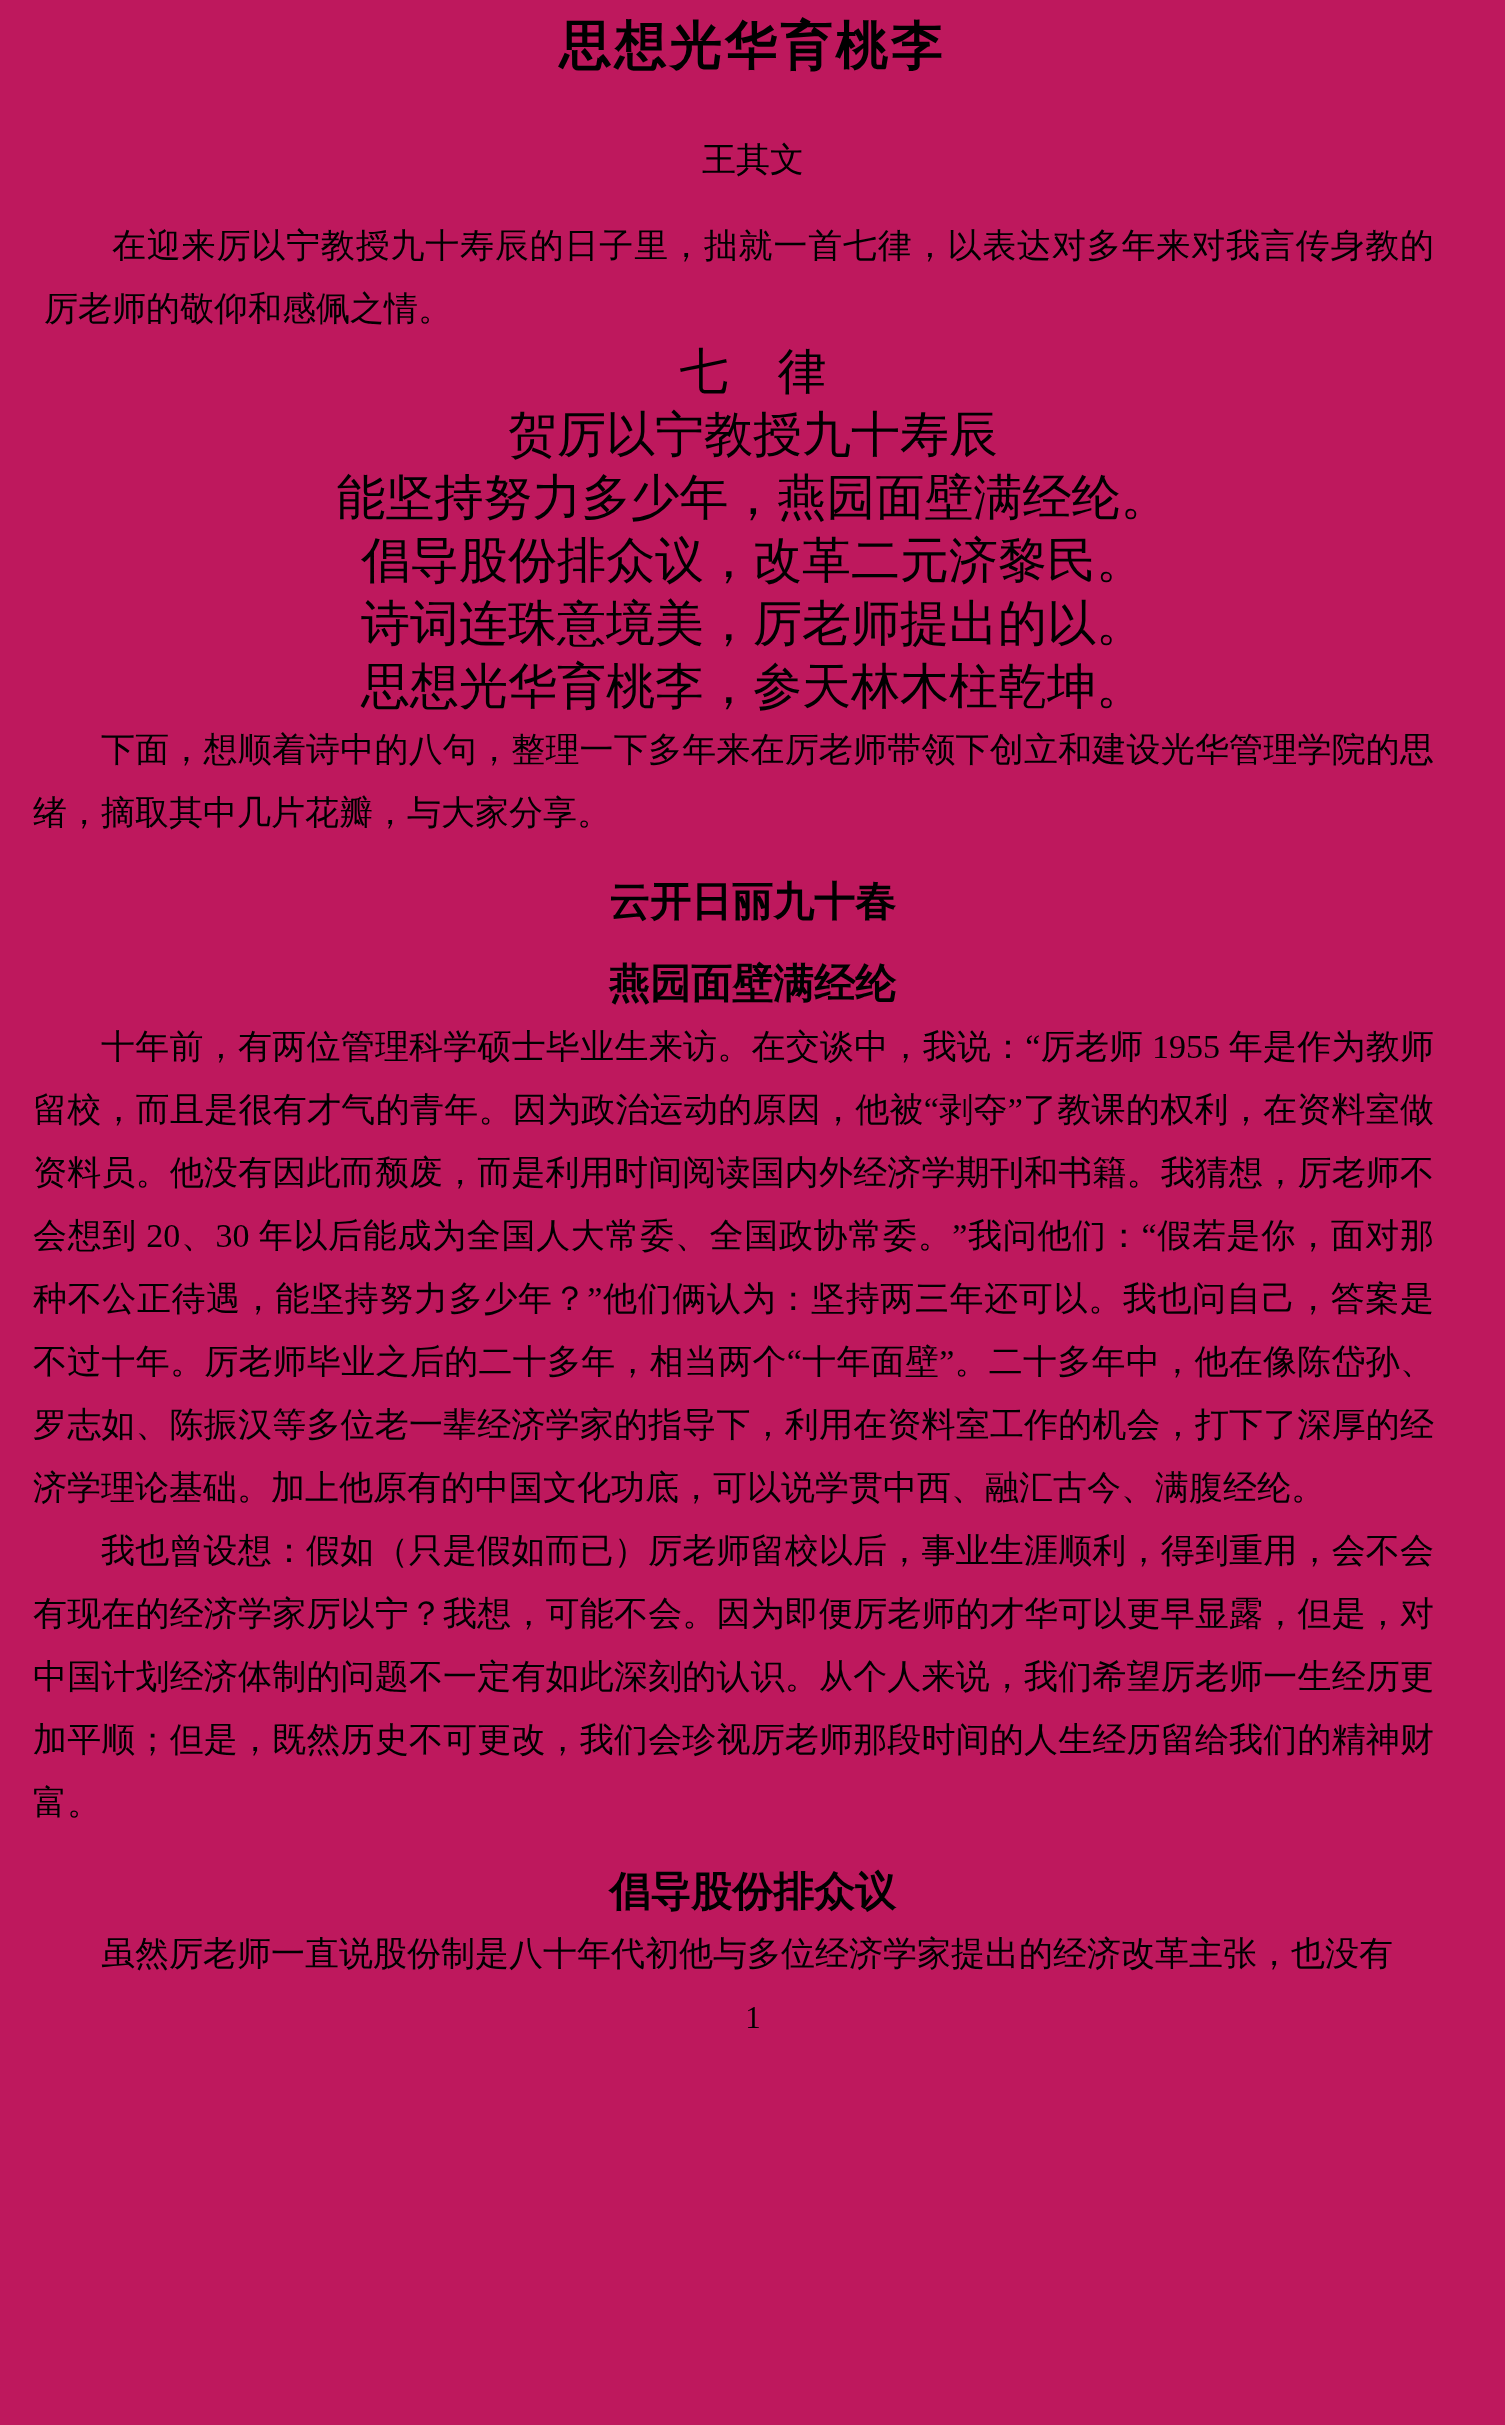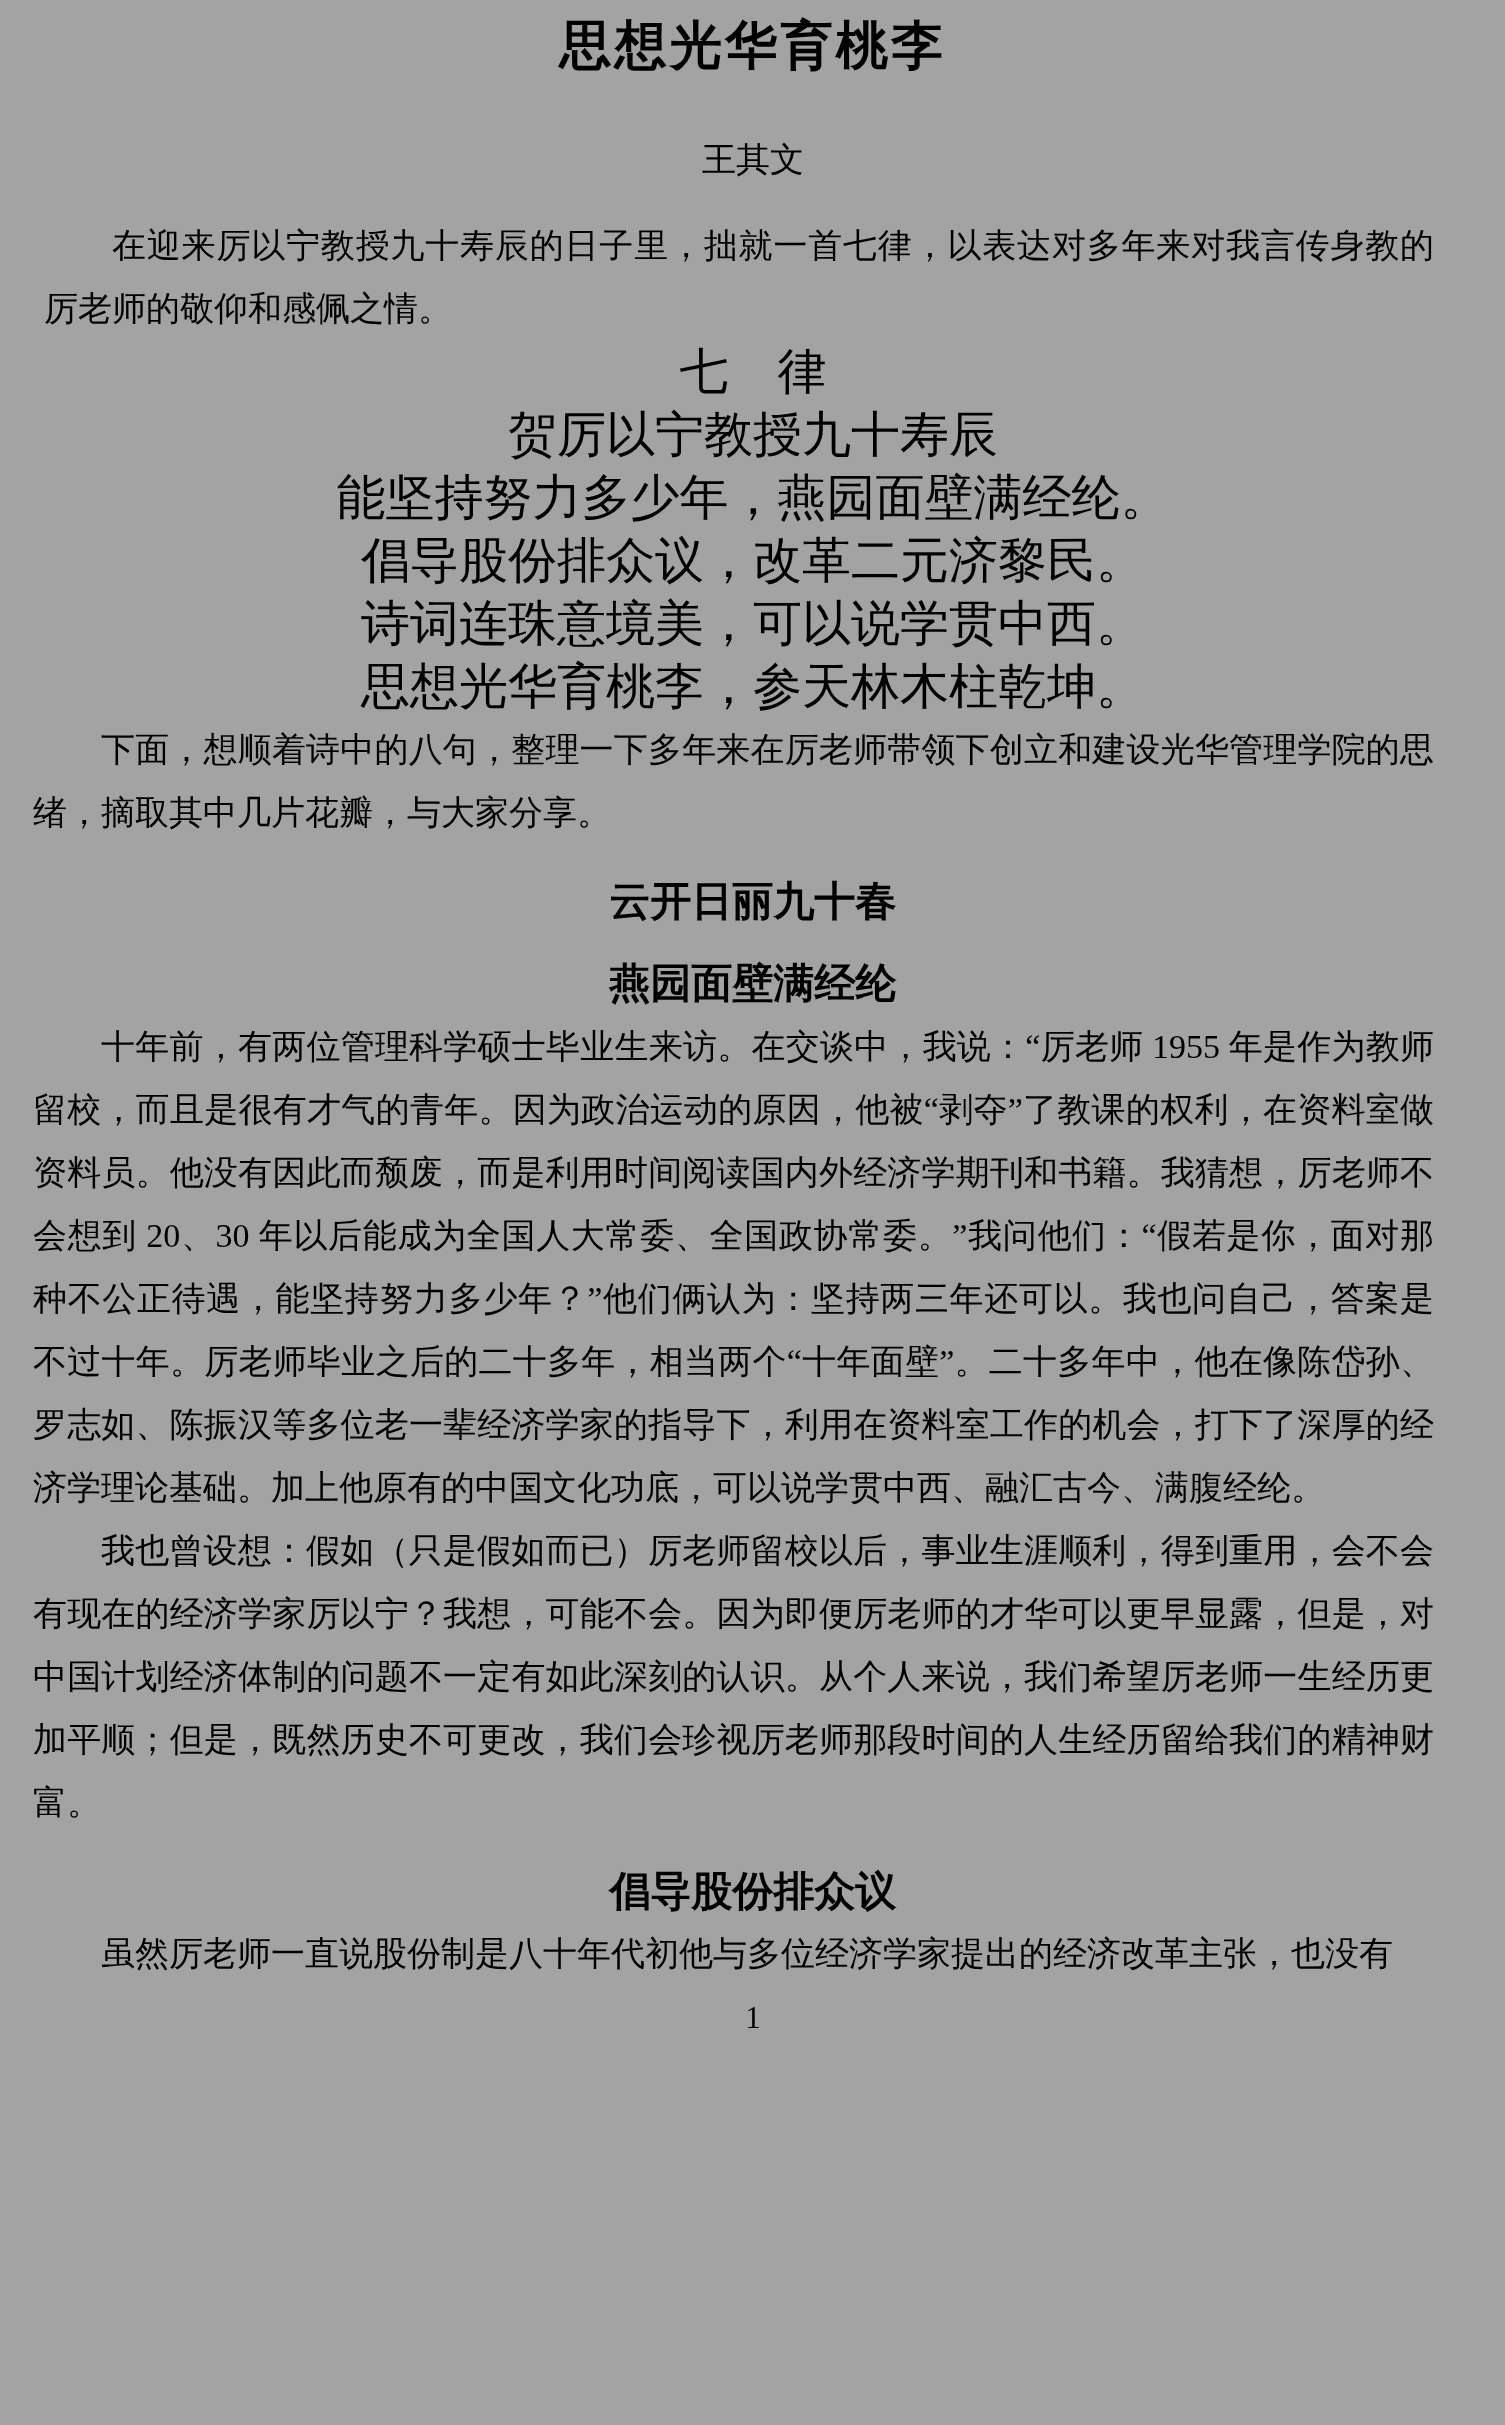--- a/index.html
+++ b/index.html
@@ -1,20 +1,20 @@
 <!DOCTYPE html>
 <html style="font-size:13px"><head>
 <meta charset="utf-8">
 <style>
   html, body { margin: 0; padding: 0; background: #ffffff; }
   .doc {
     position: relative;
     width: 1506px;
     height: 2426px;
-    background: #a3a3a3;
+    background: #be185d;
     color: #000000;
     font-family: "Liberation Serif", "DejaVu Serif", serif;
     overflow: hidden;
   }
   .doc-title {
     margin: 16.3px 0 0 0;
     text-align: center;
     font-size: 52px;
     line-height: 60px;
     font-weight: bold;
@@ -63,21 +63,21 @@
 
   <div class="author">王其文</div>
 
   <p class="body-text intro-p1">在迎来厉以宁教授九十寿辰的日子里，拙就一首七律，以表达对多年来对我言传身教的厉老师的敬仰和感佩之情。</p>
 
   <div class="poem">
     <div class="poem-label">七　律</div>
     <div class="poem-title">贺厉以宁教授九十寿辰</div>
     <div class="poem-line">能坚持努力多少年，燕园面壁满经纶。</div>
     <div class="poem-line">倡导股份排众议，改革二元济黎民。</div>
-    <div class="poem-line">诗词连珠意境美，可以说学贯中西。</div>
+    <div class="poem-line">诗词连珠意境美，厉老师提出的以。</div>
     <div class="poem-line">思想光华育桃李，参天林木柱乾坤。</div>
   </div>
 
   <p class="body-text">下面，想顺着诗中的八句，整理一下多年来在厉老师带领下创立和建设光华管理学院的思绪，摘取其中几片花瓣，与大家分享。</p>
 
   <div>
     <h2 class="section-heading">云开日丽九十春</h2>
   </div>
 
   <div>

